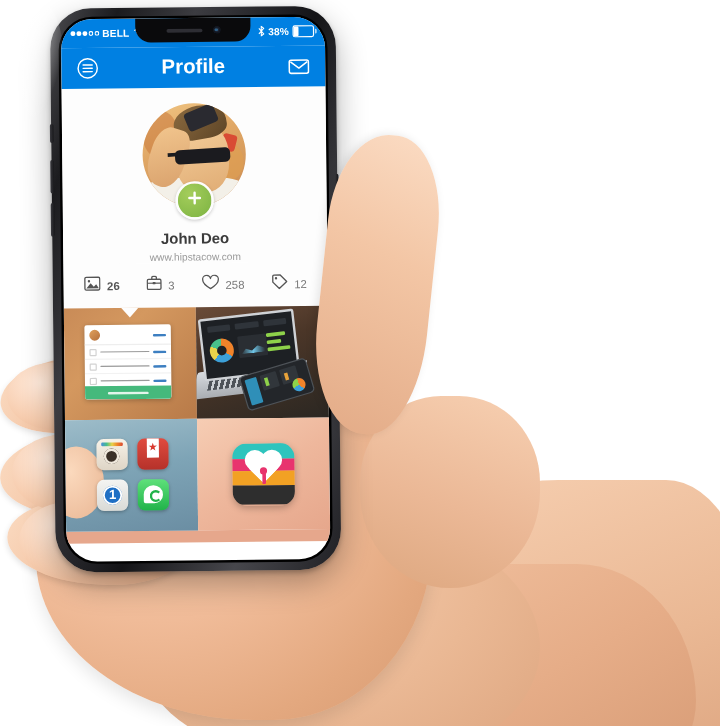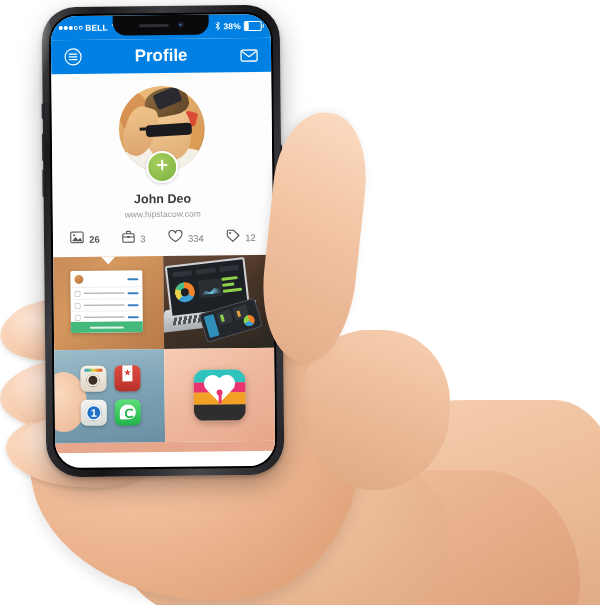--- a/index.html
+++ b/index.html
@@ -407,21 +407,21 @@
           </span>
           <span class="stat-value lite">3</span>
         </div>
 
         <div class="stat-item">
           <span>
             <svg width="15" height="13" viewBox="0 0 15 13">
               <path d="M7.5 11.6 C7.5 11.6 1 7.8 1 4.4 A3.2 3.2 0 0 1 7.5 3.2 A3.2 3.2 0 0 1 14 4.4 C14 7.8 7.5 11.6 7.5 11.6 Z" stroke="#555" stroke-width="1.1" fill="none" stroke-linejoin="round"></path>
             </svg>
           </span>
-          <span class="stat-value lite">334</span>
+          <span class="stat-value lite">258</span>
         </div>
 
         <div class="stat-item">
           <span>
             <svg width="14" height="13" viewBox="0 0 14 13">
               <path d="M7.6 0.9 L13 6.3 L6.8 12.2 L1.4 6.8 L1.4 1.9 A1 1 0 0 1 2.4 0.9 Z" stroke="#555" stroke-width="1.1" fill="none" stroke-linejoin="round"></path>
               <circle cx="4.1" cy="3.6" r="1" fill="#555"></circle>
             </svg>
           </span>
           <span class="stat-value lite">12</span>

